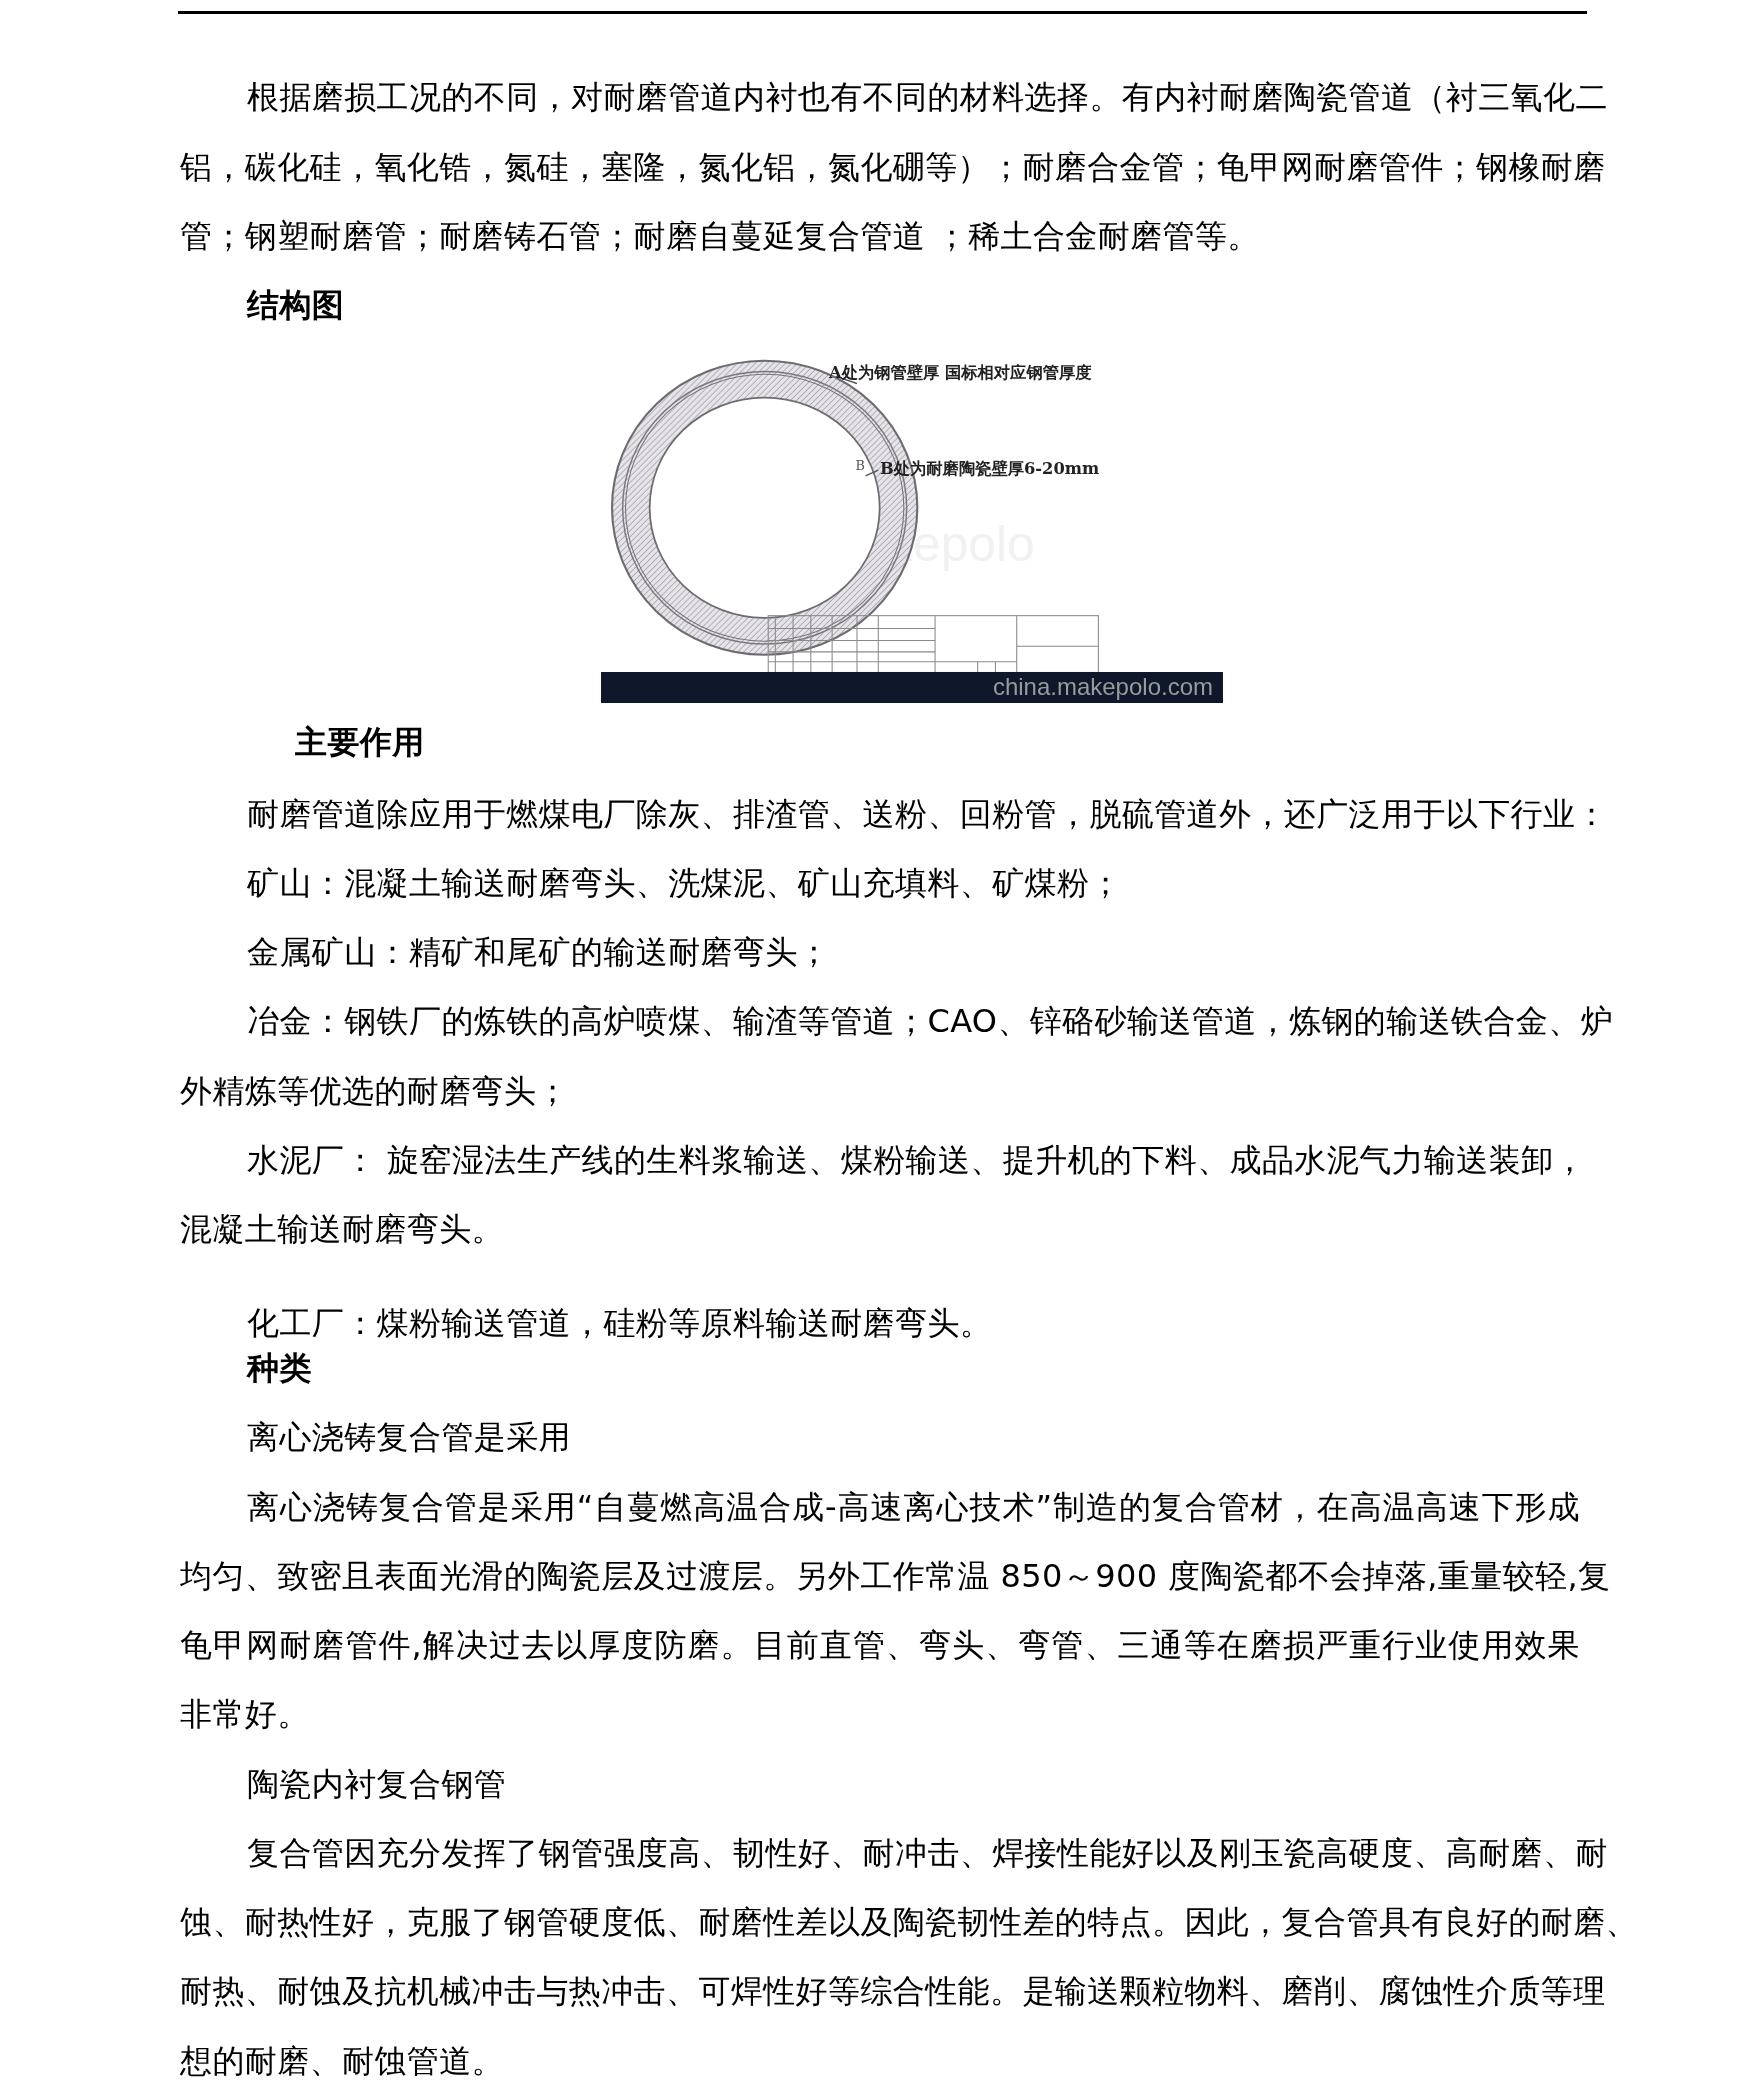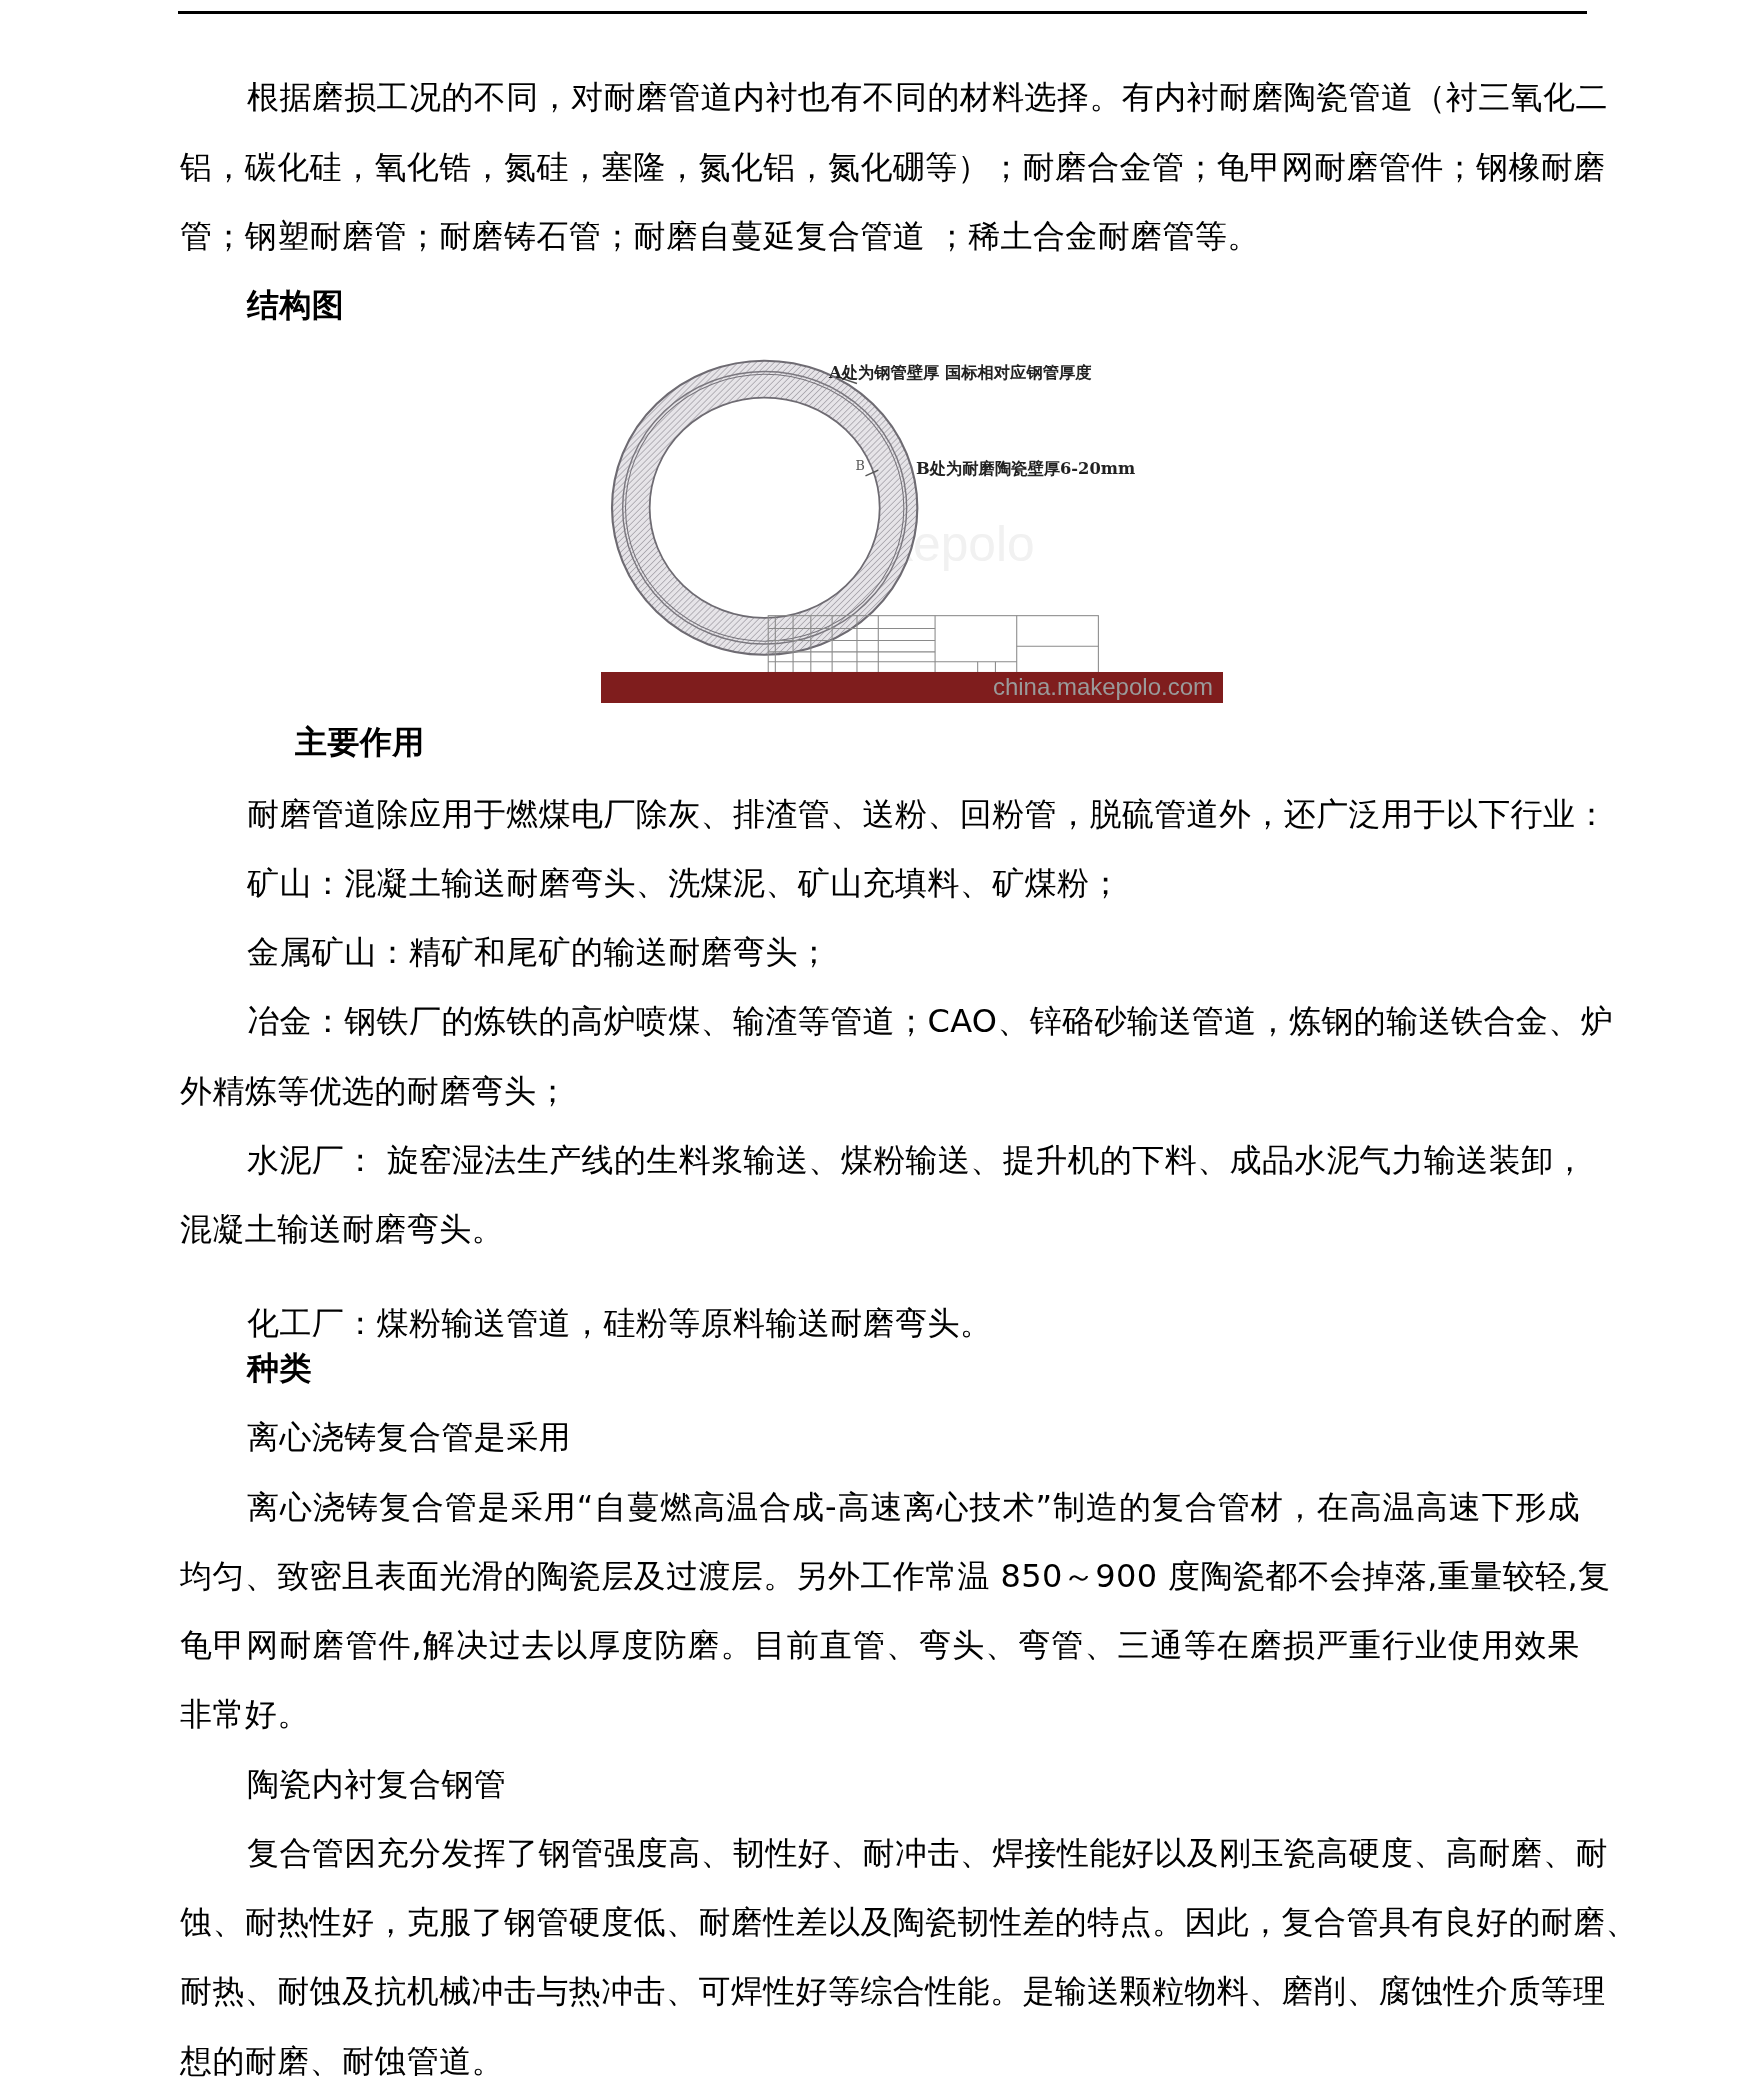--- a/index.html
+++ b/index.html
@@ -6,27 +6,27 @@
   body { width: 1762px; height: 2087px; position: relative; overflow: hidden;
          font-family: "DejaVu Sans", "Liberation Sans", sans-serif; color: #000; }
   .rule { position: absolute; left: 178px; top: 11.4px; width: 1409px; height: 2.8px; background: #000; }
   .line { position: absolute; left: 180px; width: 1400px; height: 43px; line-height: 43px;
           font-size: 32px; white-space: nowrap; overflow: visible; letter-spacing: 0.4px; }
   .just { text-align: justify; text-align-last: justify; }
   .ind { left: 247px; width: 1333px; }
   .ind2 { left: 295px; }
   .bold { font-weight: bold; }
   .figure { position: absolute; left: 601px; top: 348px; width: 622px; height: 355px; background: #fff; overflow: hidden; }
-  .fig-bar { position: absolute; left: 0; bottom: 0; width: 100%; height: 31px; background: #7f1d1d; }
+  .fig-bar { position: absolute; left: 0; bottom: 0; width: 100%; height: 31px; background: #0f172a; }
   .fig-wm { position: absolute; right: 10px; bottom: 1.4px; font-family: "Liberation Sans", sans-serif;
             font-size: 24px; color: #9a9a9a; line-height: 28.4px; }
   .fig-label { position: absolute; font-family: "DejaVu Serif", "Liberation Serif", serif;
                font-weight: bold; font-size: 16.3px; color: #222; white-space: nowrap; }
   .fig-label-a { left: 228px; top: 14.2px; }
-  .fig-label-b { left: 279px; top: 110px; margin-left: 36px; }
+  .fig-label-b { left: 279px; top: 110px; }
 </style>
 </head>
 <body>
 
 <div class="rule"></div>
 
 <div class="line ind just" style="top:76px">根据磨损工况的不同，对耐磨管道内衬也有不同的材料选择。有内衬耐磨陶瓷管道（衬三氧化二</div>
 <div class="line just" style="top:146px">铝，碳化硅，氧化锆，氮硅，塞隆，氮化铝，氮化硼等）；耐磨合金管；龟甲网耐磨管件；钢橡耐磨</div>
 <div class="line" style="top:215px">管；钢塑耐磨管；耐磨铸石管；耐磨自蔓延复合管道 ；稀土合金耐磨管等。</div>
 

